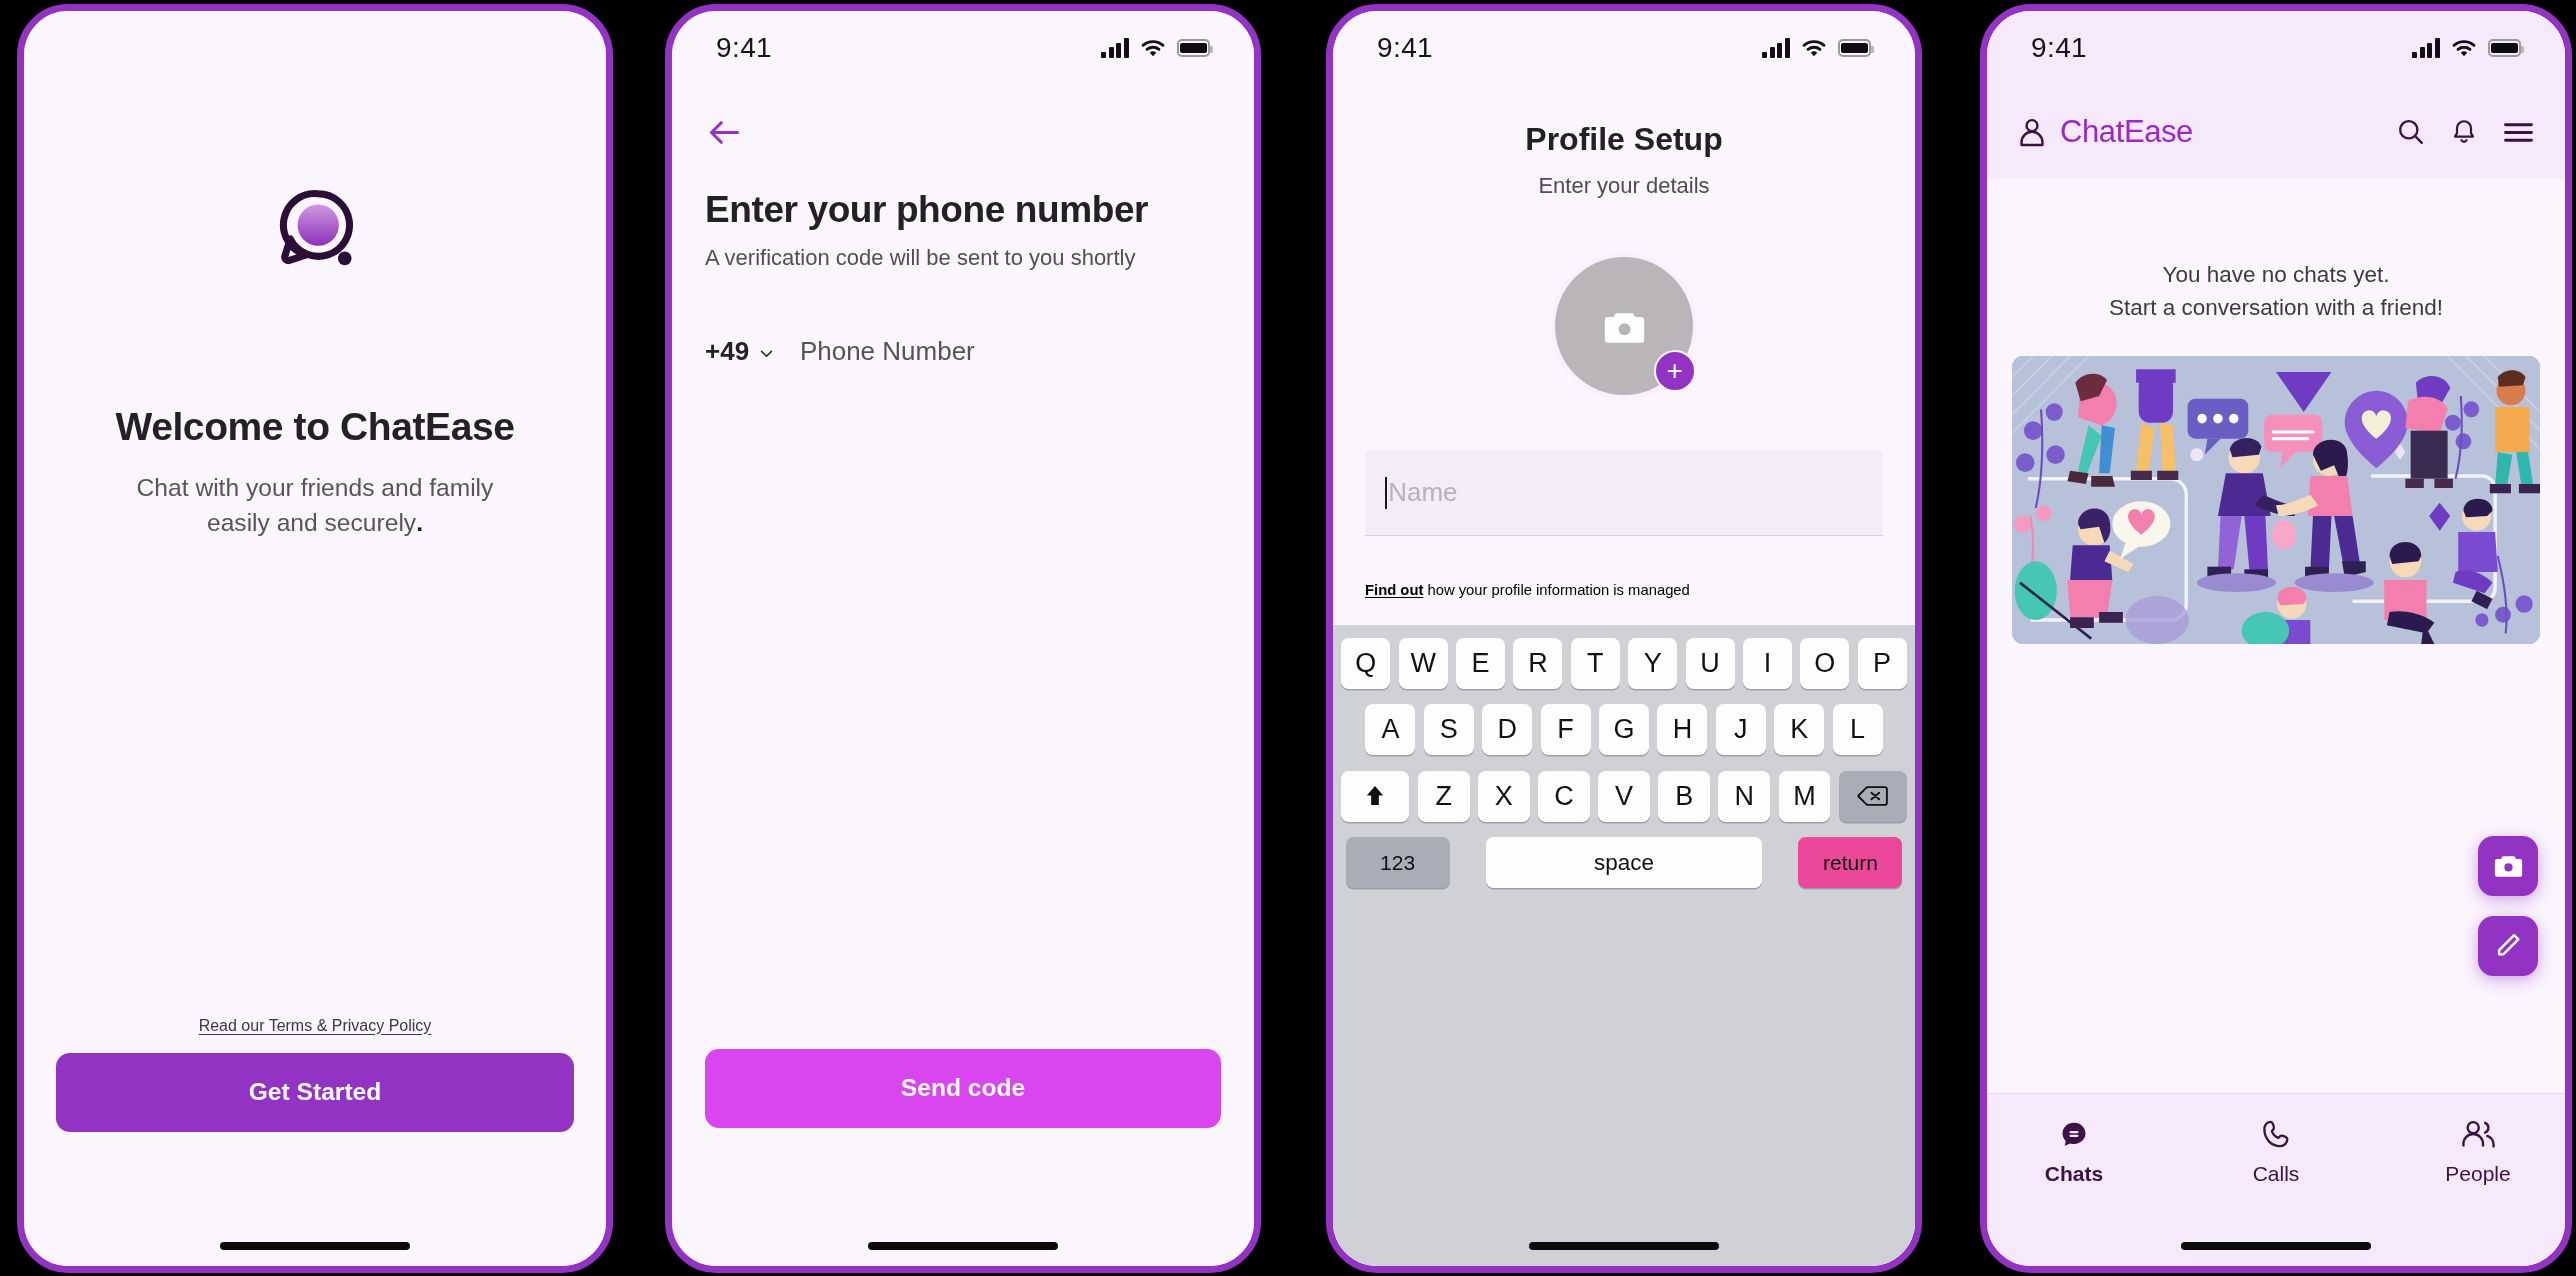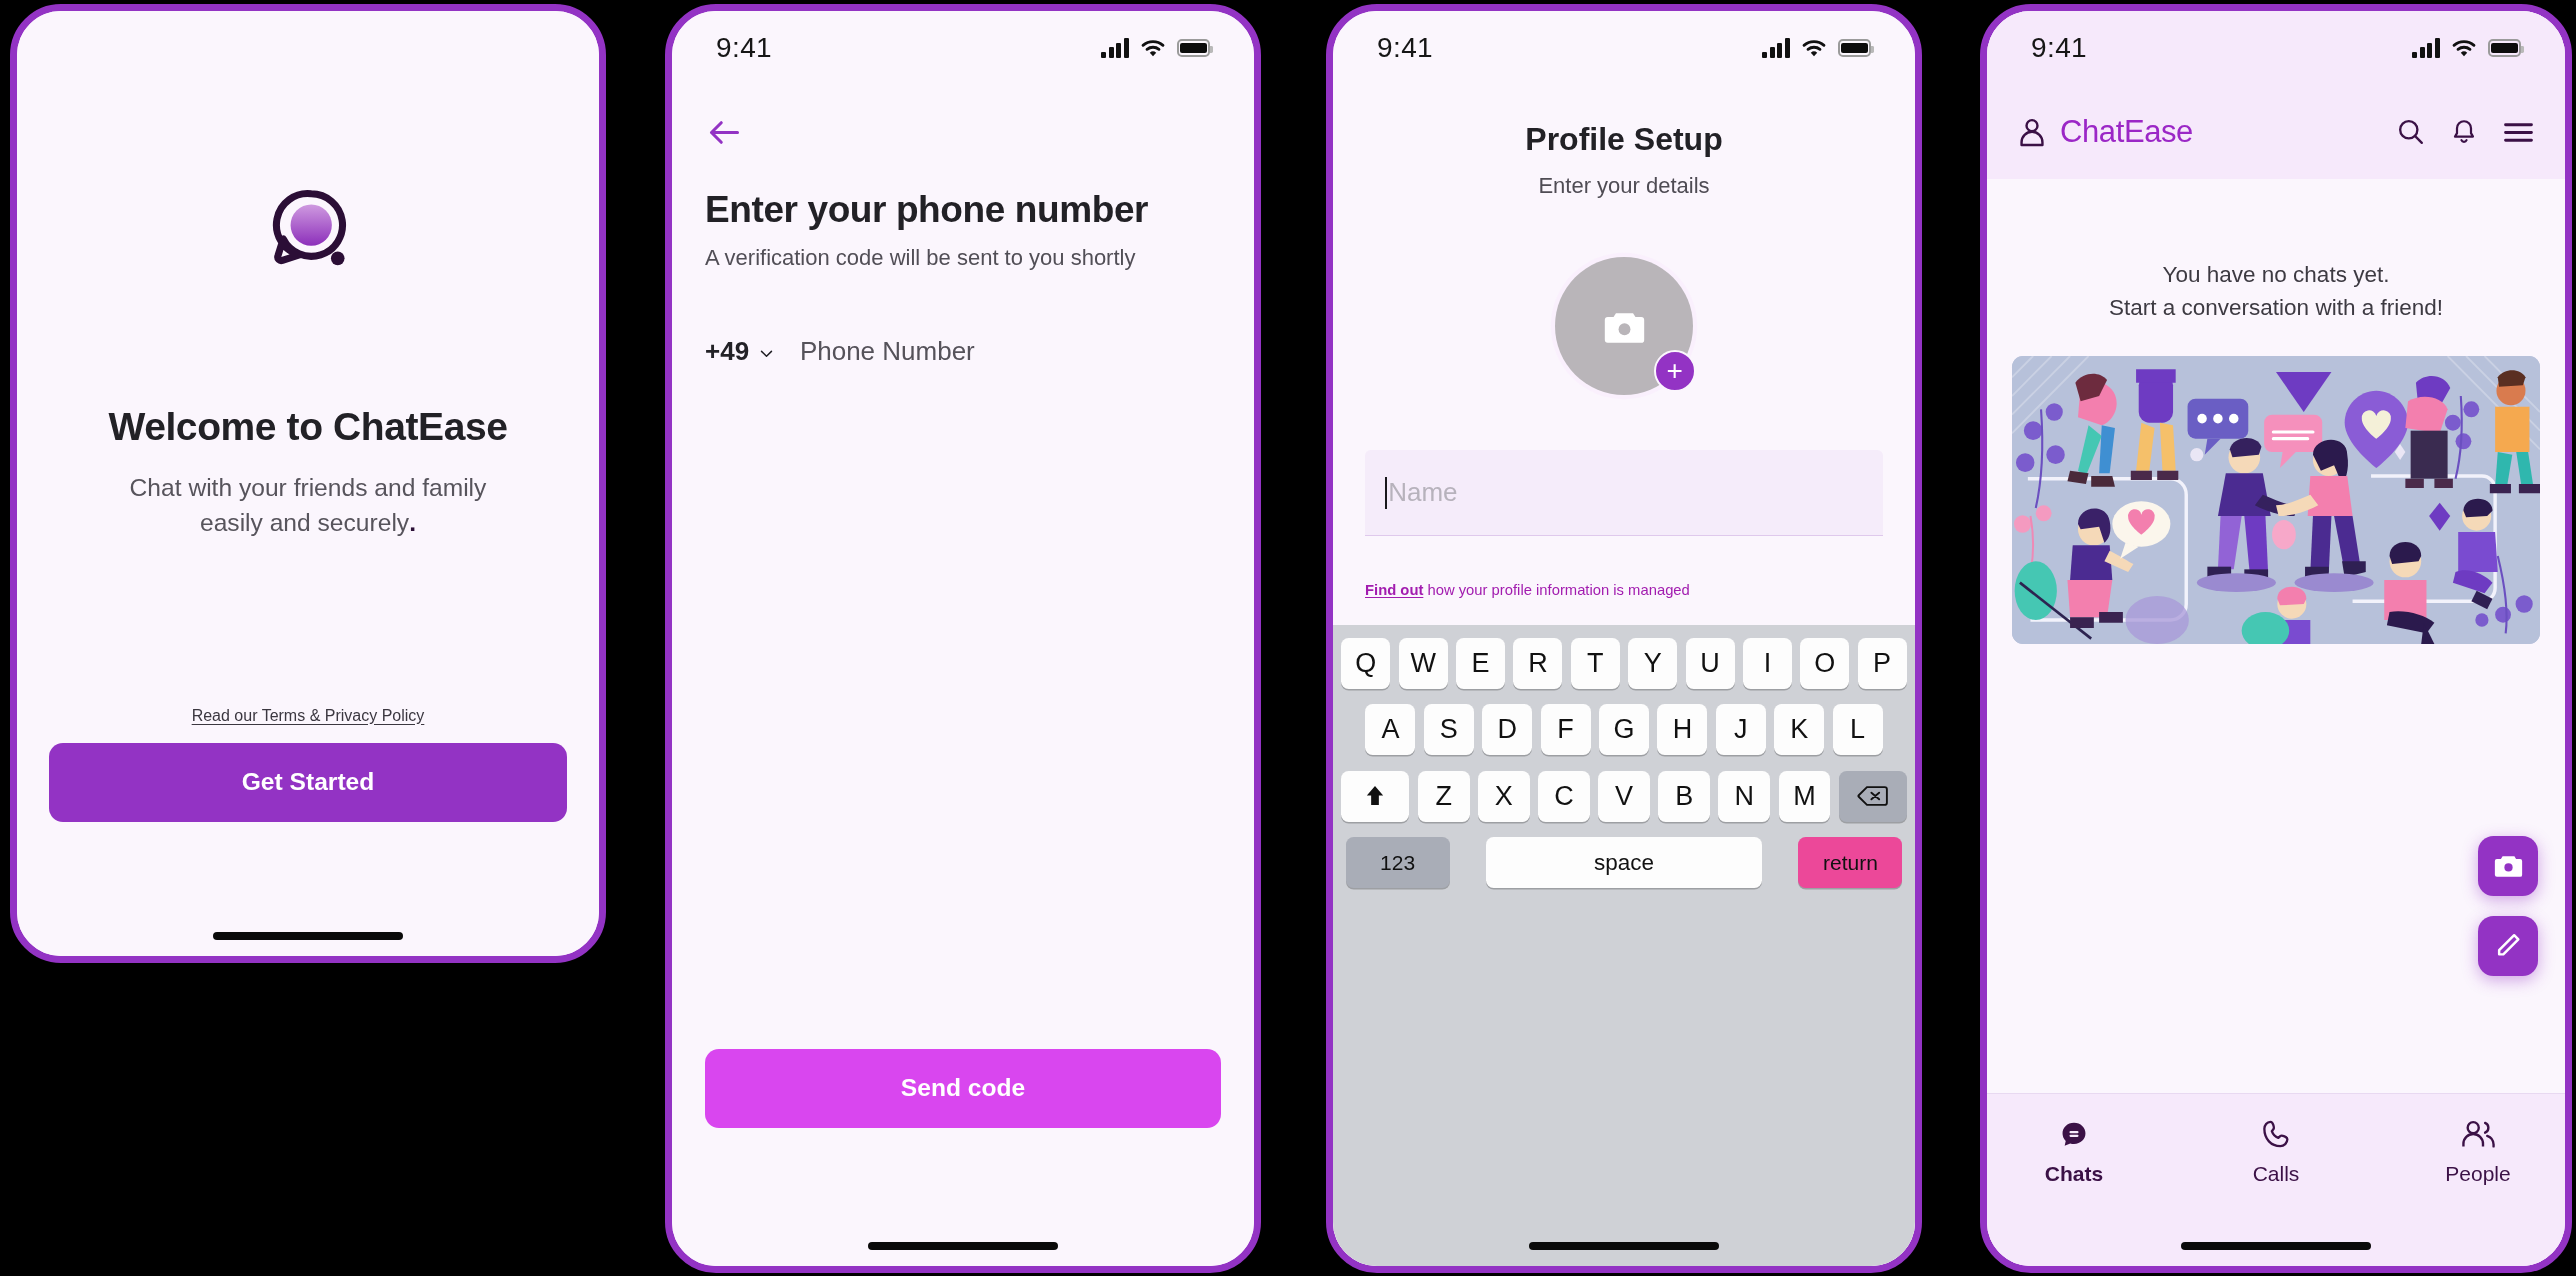--- a/index.html
+++ b/index.html
@@ -23,21 +23,21 @@
     background: #fbf6fd;
     overflow: hidden;
   }
   .screen {
     position: absolute; inset: 0;
     background: #fbf6fd;
     display: flex; flex-direction: column;
     overflow: hidden;
   }
 
-  #phone1 { left: 10px;    top: 3.5px;  width: 596px;  height: 959px; }
+  #phone1 { left: 17px;    top: 3.5px;  width: 596px;  height: 1269px; }
   #phone2 { left: 665px;  top: 3.5px;  width: 596px;  height: 1269px; }
   #phone3 { left: 1326px; top: 3.5px;  width: 596px;  height: 1269px; }
   #phone4 { left: 1980px; top: 3.5px;  width: 592px;  height: 1269px; }
 
   
   .statusbar {
     height: 75px; flex: 0 0 75px;
     display: flex; align-items: center; justify-content: space-between;
     padding: 0 44px 0 44px;
   }
@@ -138,21 +138,21 @@
   }
   .name-field {
     margin-top: 55px; width: 100%; height: 86px;
     background: #f5ecfa; border-bottom: 1.4px solid #dfc9ec;
     border-radius: 5.6px 5.6px 0 0;
     display: flex; align-items: center; padding-left: 19.7px;
   }
   .caret { width: 2.1px; height: 32px; background: #19181c; }
   .name-ph { font-size: 26px; color: #b7b2bc; margin-left: 1.4px; }
   .p3-note {
-    margin-top: 46px; align-self: flex-start; font-size: 14.8px; color: #a21caf;
+    margin-top: 46px; align-self: flex-start; font-size: 14.8px; color: #000000;
   }
   .p3-note u { text-decoration: underline; font-weight: 700; text-underline-offset: 2.1px; }
   .p3-next-wrap { padding: 0 32px; margin-top: 97px; }
   .kb {
     margin-top: 27px; flex: 1;
     background: #cfd1d6; padding: 12.7px 8.4px 0 8.4px;
     display: flex; flex-direction: column; gap: 15.5px;
     position: relative;
   }
   .kb-row { display: flex; justify-content: center; gap: 8.4px; }

